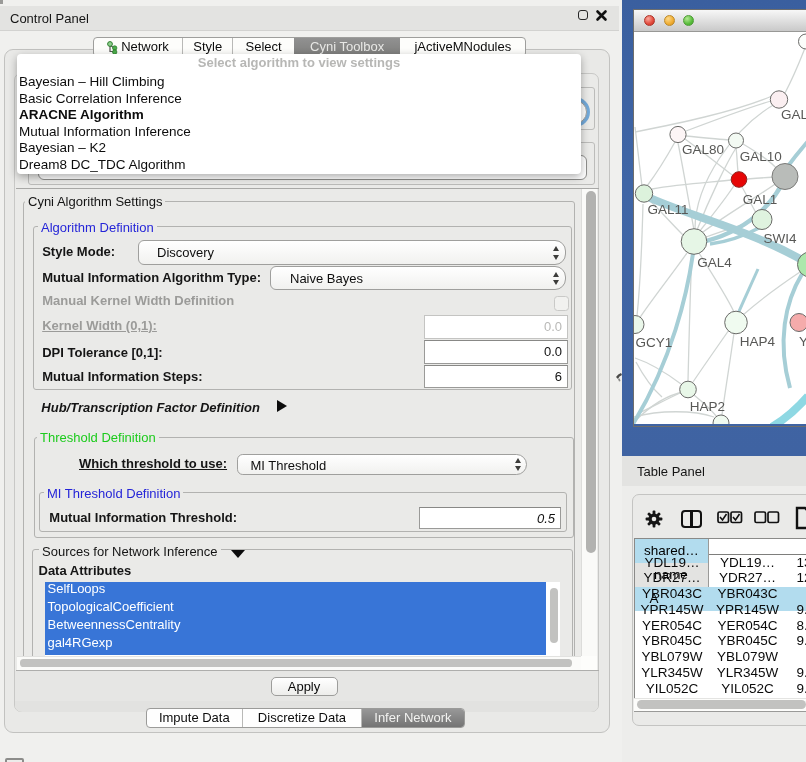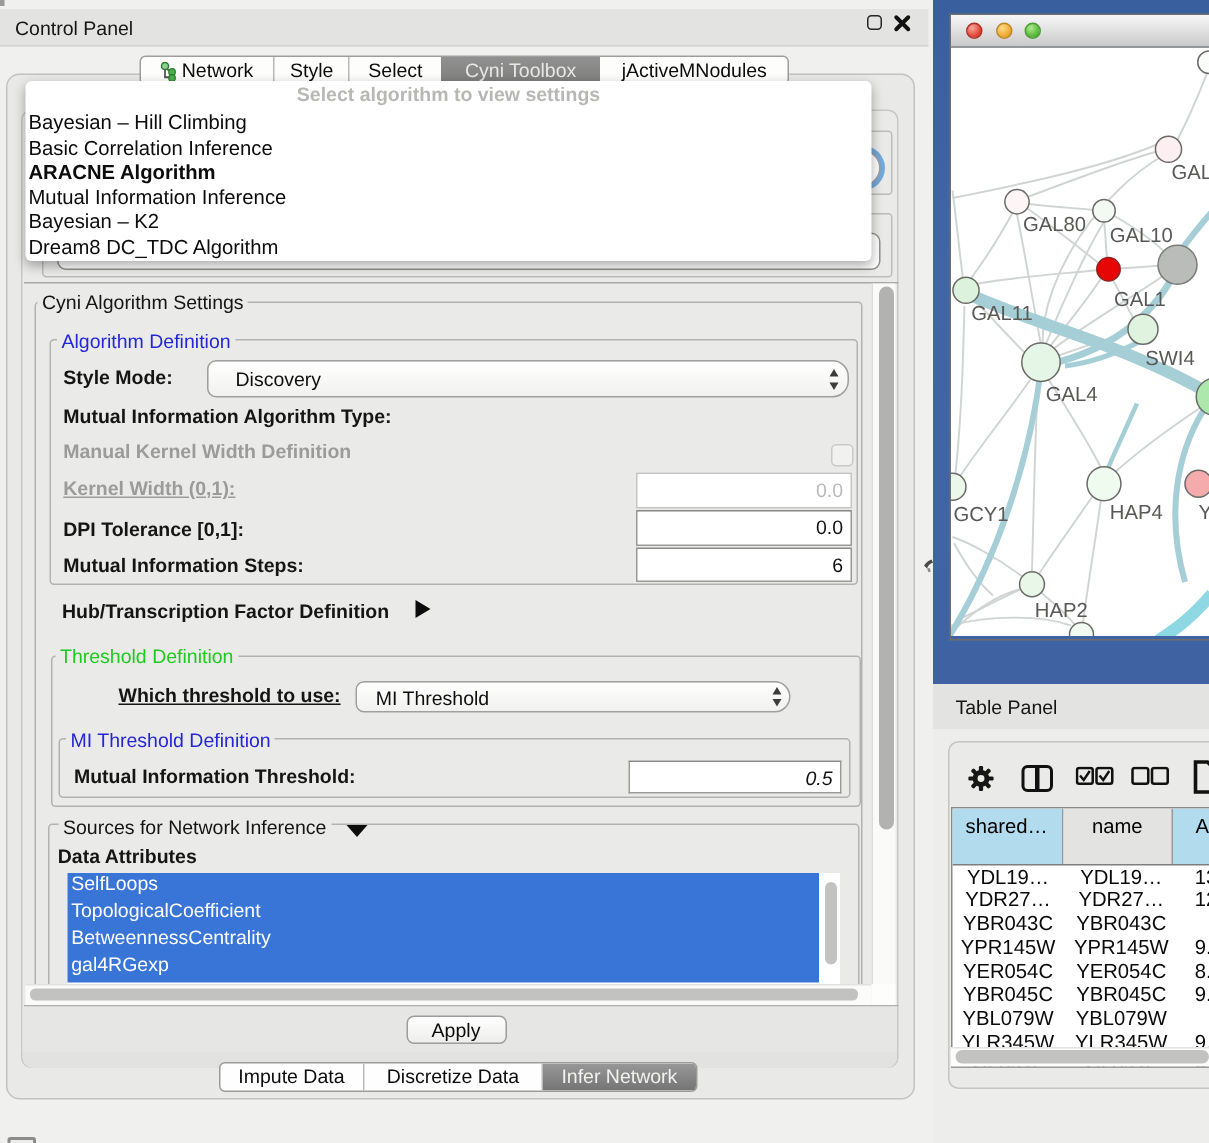--- a/index.html
+++ b/index.html
@@ -58,40 +58,47 @@
 <div class="abs lbl b" style="left:42.2px;top:243.5px;">Style Mode:</div>
 <div class="combo" style="left:138px;top:240px;width:427.5px;height:24.5px;">
   <div class="ctext" style="left:18px;">Discovery</div>
   <div class="carr">
           <div class="up" style="left:414px;top:5px;"></div>
           <div class="dn" style="left:414px;top:13.5px;"></div>
         </div>
 </div>
 
 <div class="abs lbl b" style="left:42.2px;top:269.5px;">Mutual Information Algorithm Type:</div>
+<div class="combo" style="left:270px;top:266px;width:295.5px;height:24px;">
+  <div class="ctext" style="left:19px;">Naive Bayes</div>
+  <div class="carr">
+          <div class="up" style="left:282px;top:5px;"></div>
+          <div class="dn" style="left:282px;top:13px;"></div>
+        </div>
+</div>
 
 <div class="abs lbl b dis" style="left:42.2px;top:292.6px;">Manual Kernel Width Definition</div>
 <div class="abs" style="left:554px;top:296px;width:14.5px;height:14.5px;background:#f1f1ef;border:1px solid #c9c9c7;border-radius:3.5px;"></div>
 
 <div class="abs lbl b dis" style="left:42.2px;top:317.9px;text-decoration:underline;">Kernel Width (0,1):</div>
 <div class="field" style="left:424px;top:315px;width:144px;height:23.5px;border-color:#c4c4c2;">
         <span style="color:#b9b9b7;">0.0</span>
       </div>
 
 <div class="abs lbl b" style="left:42.2px;top:345.3px;">DPI Tolerance [0,1]:</div>
 <div class="field" style="left:424px;top:340px;width:144px;height:23.5px;">
         <span style="color:#111;">0.0</span>
       </div>
 
 <div class="abs lbl b" style="left:42.2px;top:369.4px;">Mutual Information Steps:</div>
 <div class="field" style="left:424px;top:365px;width:144px;height:23px;">
         <span style="color:#111;">6</span>
       </div>
 
-<div class="abs lbl b" style="left:41.3px;top:399.7px;">Hub/Transcription Factor Definition</div>
+<div class="abs lbl b" style="left:41.3px;top:399.7px;font-style:italic;">Hub/Transcription Factor Definition</div>
 <div class="abs" style="left:276.5px;top:400.2px;width:0;height:0;border-top:6.5px solid transparent;border-bottom:6.5px solid transparent;border-left:10px solid #0c0c0c;"></div>
 
 <div class="grp" style="left:33.6px;top:437px;width:540.1px;height:100.5px;"></div>
 <div class="abs gt" style="left:37px;top:430.3px;color:#1ccb1c;background:#eaeae8;">Threshold Definition</div>
 
 <div class="abs lbl b" style="left:79px;top:455.5px;text-decoration:underline;">Which threshold to use:</div>
 <div class="combo" style="left:236.5px;top:453.5px;width:290px;height:21.5px;">
   <div class="ctext" style="left:13px;top:3px;">MI Threshold</div>
   <div class="carr">
           <div class="up" style="left:277px;top:3.5px;"></div>
@@ -289,21 +296,21 @@
 </svg>
 <svg class="abs" style="left:754px;top:511px;" width="26" height="13">
   <rect x="1" y="1" width="10.5" height="10.5" rx="1.5" fill="none" stroke="#111" stroke-width="1.7"></rect>
   <rect x="14" y="1" width="10.5" height="10.5" rx="1.5" fill="none" stroke="#111" stroke-width="1.7"></rect>
 </svg>
 <svg class="abs" style="left:795px;top:506px;" width="13" height="24">
   <path d="M2,2 h8 l4,4 v14 a2,2 0 0 1 -2,2 h-10 z" fill="none" stroke="#111" stroke-width="2.4"></path>
 </svg>
 
 <div class="abs" style="left:633.5px;top:537.5px;width:172.5px;height:173.5px;border-left:1px solid #8a8a88;border-top:1px solid #8a8a88;background:#fff;overflow:hidden;">
-  <div style="display:flex;height:38px;border-bottom:1px solid #7e7e7c;font-size:13.5px;">
+  <div style="display:flex;height:16px;border-bottom:1px solid #7e7e7c;font-size:13.5px;flex-direction:column;">
     <div style="width:74.8px;background:#b2dcee;border-right:1px solid #9a9a98;text-align:center;line-height:24px;">shared…</div>
     <div style="width:74px;background:#e3e3e1;border-right:1px solid #9a9a98;text-align:center;line-height:24px;">name</div>
     <div style="flex:1;background:#b2dcee;line-height:24px;padding-left:15px;">A</div>
   </div>
   <div style="position:relative;font-size:13.5px;color:#0a0a0a;">
     <div style="position:absolute;left:0;top:0;width:75px;text-align:center;line-height:15.8px;">YDL19…<br>YDR27…<br>YBR043C<br>YPR145W<br>YER054C<br>YBR045C<br>YBL079W<br>YLR345W<br>YIL052C</div>
     <div style="position:absolute;left:75px;top:0;width:76px;text-align:center;line-height:15.8px;">YDL19…<br>YDR27…<br>YBR043C<br>YPR145W<br>YER054C<br>YBR045C<br>YBL079W<br>YLR345W<br>YIL052C</div>
     <div style="position:absolute;left:162px;top:0;line-height:15.8px;">13<br>12<br>&nbsp;<br>9.<br>8.<br>9.<br>&nbsp;<br>9.<br>9.</div>
   </div>
 </div>

